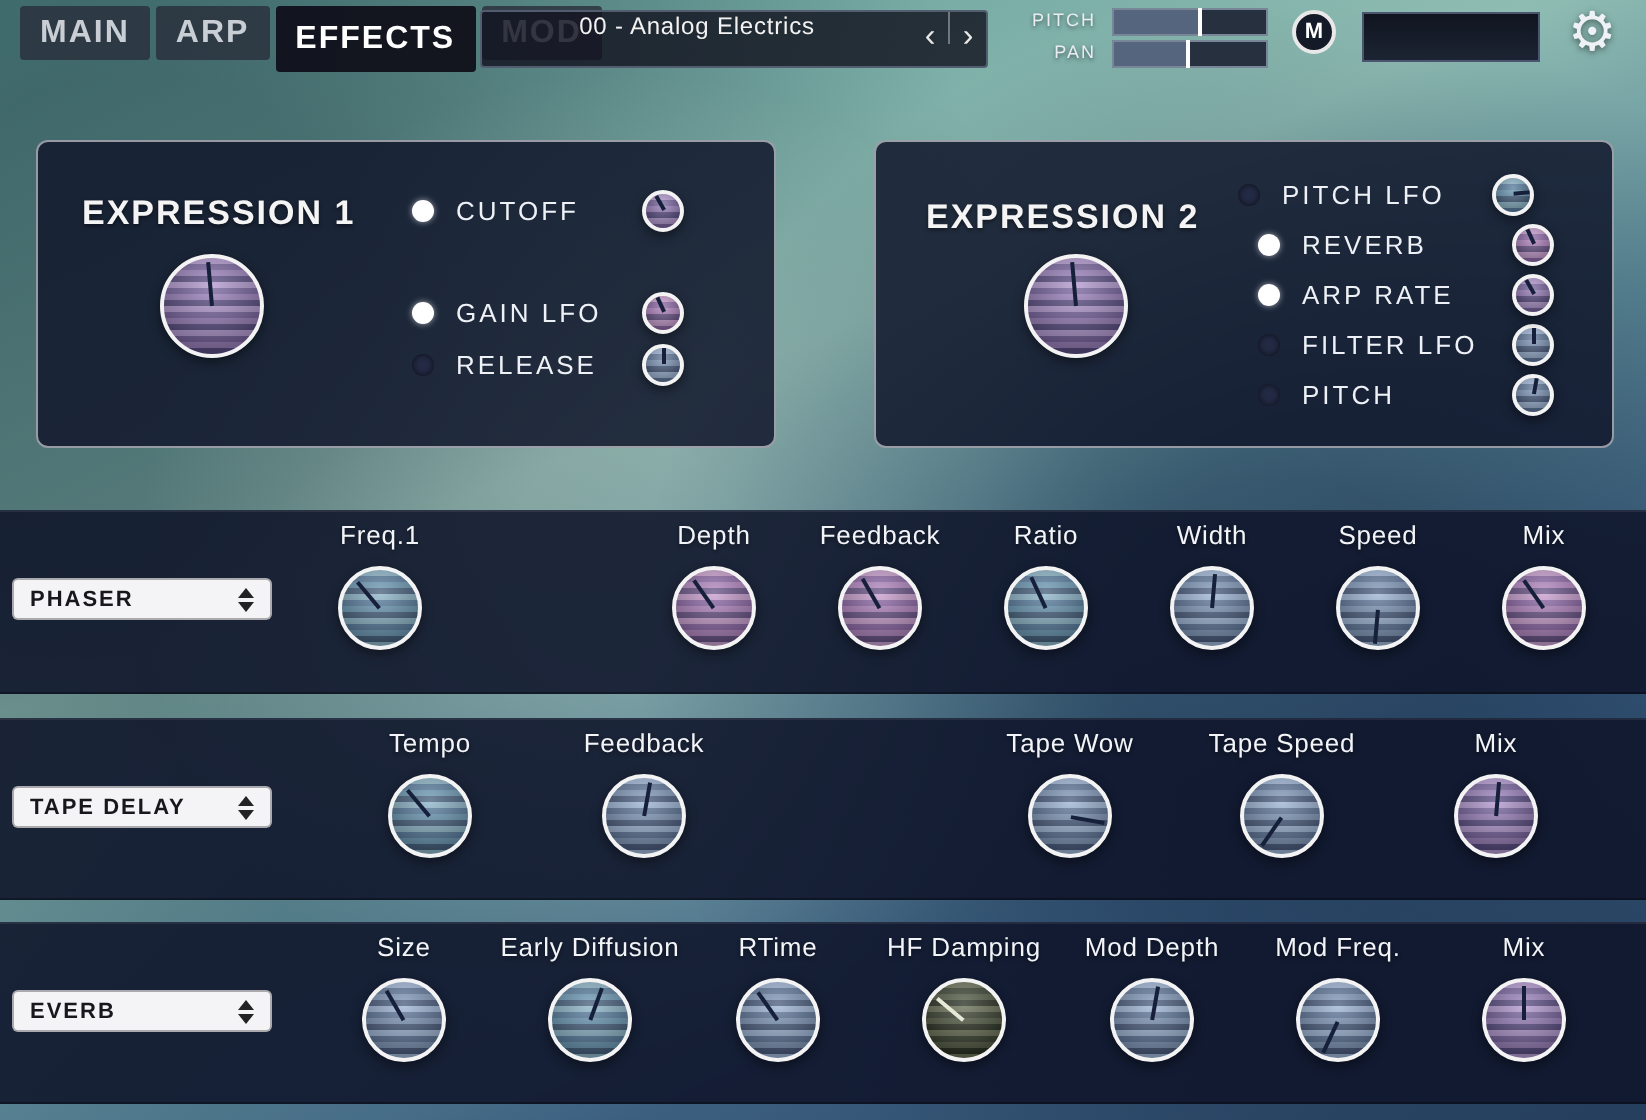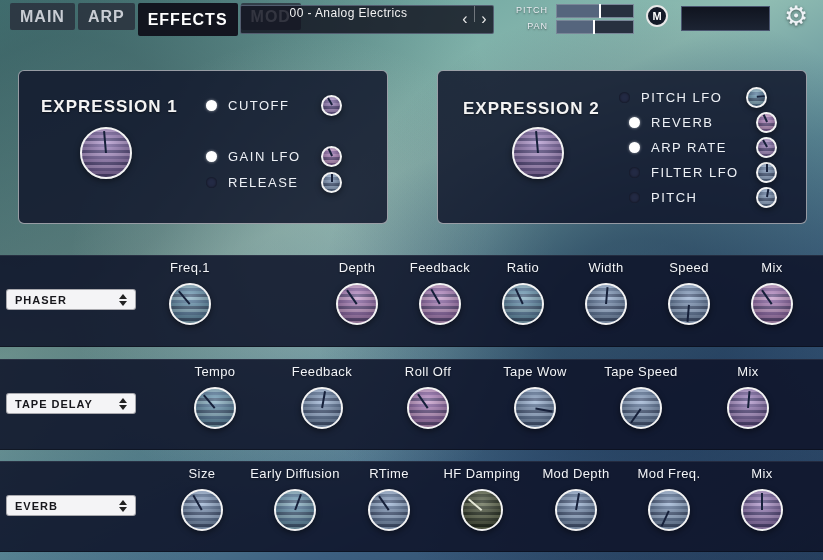--- a/index.html
+++ b/index.html
@@ -243,26 +243,20 @@
     <div class="knob teal k42">
         <div class="needle" style="transform: rotate(-40deg);"></div>
       </div>
   </div>
   <div class="knob-unit" style="left:272px;top:364px;width:100px">
     <div class="knob-label">Feedback</div>
     <div class="knob blue k42">
         <div class="needle" style="transform: rotate(10deg);"></div>
       </div>
   </div>
-  <div class="knob-unit" style="left:378px;top:364px;width:100px">
-    <div class="knob-label">Roll Off</div>
-    <div class="knob pink k42">
-        <div class="needle" style="transform: rotate(-35deg);"></div>
-      </div>
-  </div>
   <div class="knob-unit" style="left:485px;top:364px;width:100px">
     <div class="knob-label">Tape Wow</div>
     <div class="knob blue k42">
         <div class="needle" style="transform: rotate(100deg);"></div>
       </div>
   </div>
   <div class="knob-unit" style="left:591px;top:364px;width:100px">
     <div class="knob-label">Tape Speed</div>
     <div class="knob blue k42">
         <div class="needle" style="transform: rotate(215deg);"></div>

